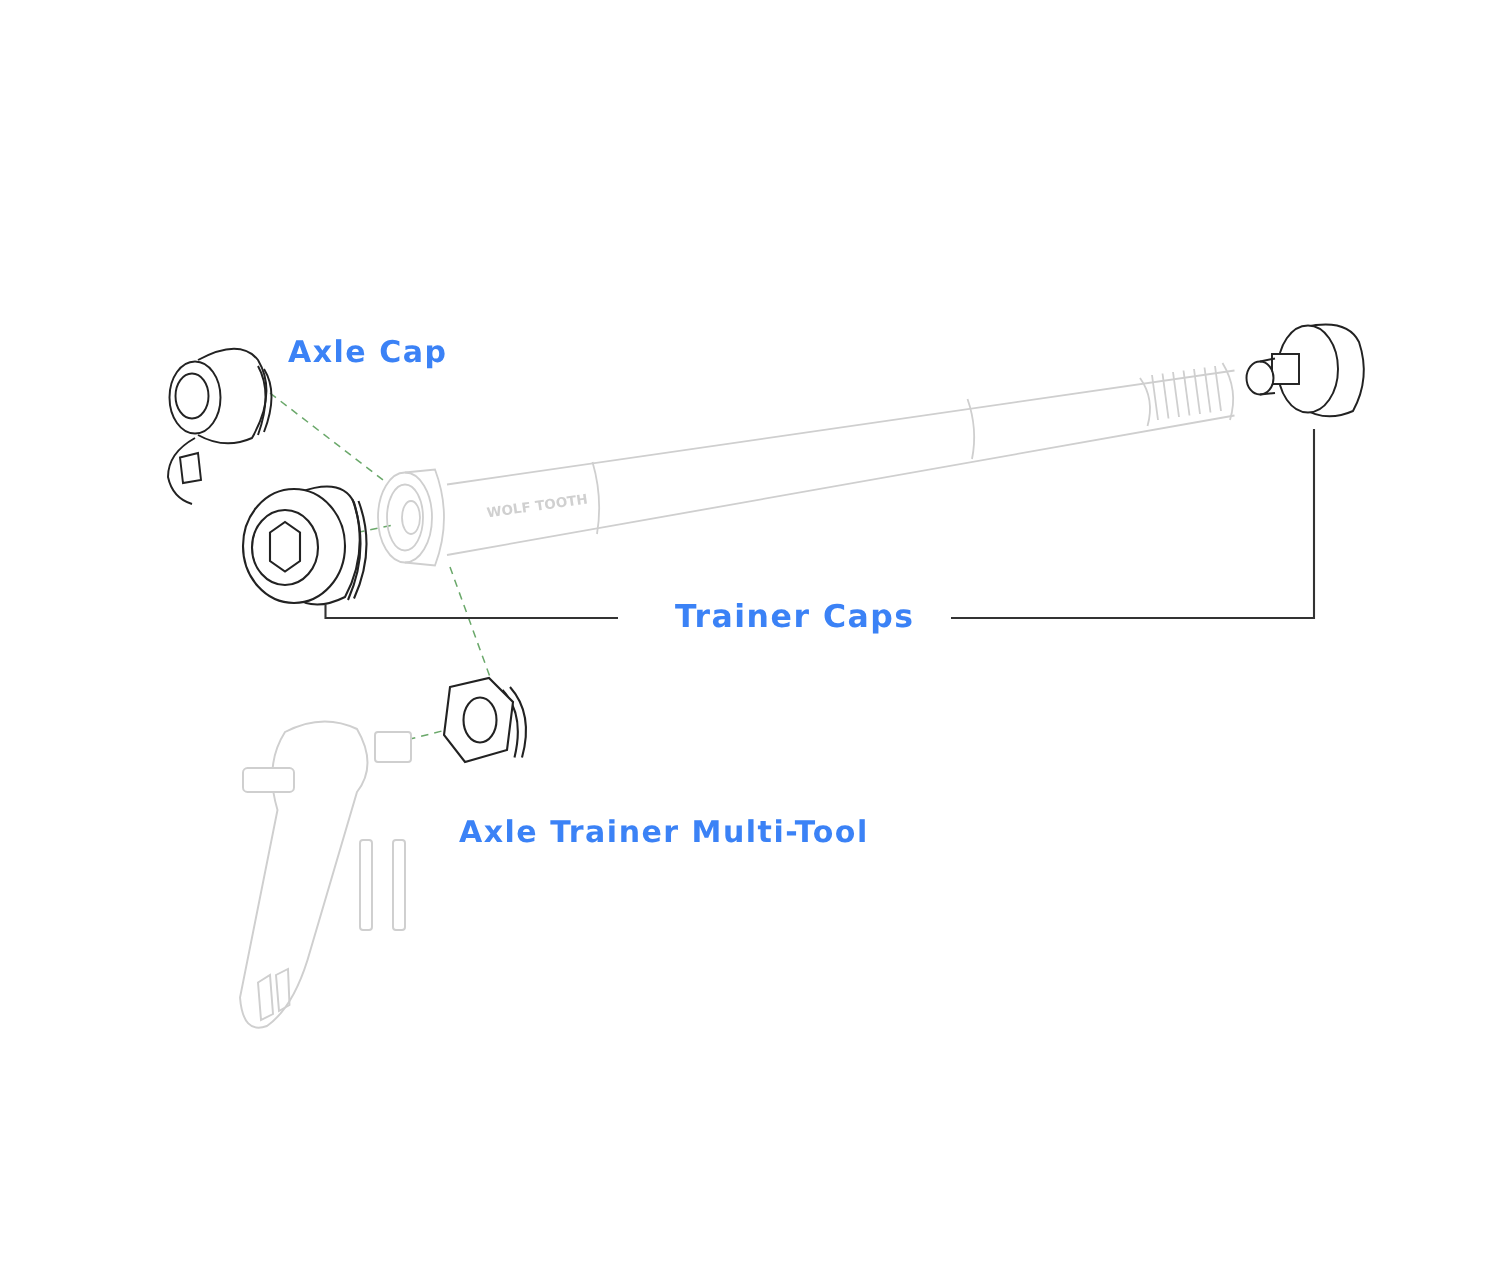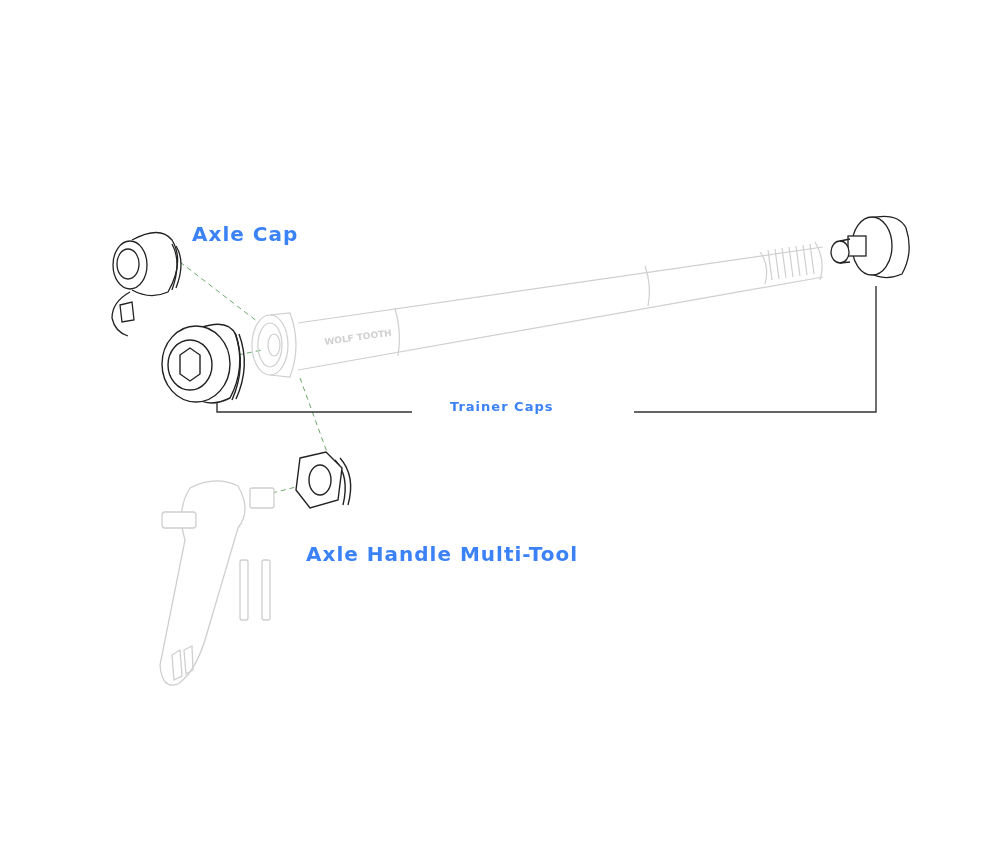--- a/index.html
+++ b/index.html
@@ -87,14 +87,14 @@
     <rect x="250" y="488" width="24" height="20" rx="2"></rect>
     <rect x="162" y="512" width="34" height="16" rx="3"></rect>
     <path d="M172 655 L180 650 L182 676 L174 680 Z" fill="none"></path>
     <path d="M184 650 L192 646 L193 670 L186 674 Z" fill="none"></path>
     <rect x="240" y="560" width="8" height="60" rx="2"></rect>
     <rect x="262" y="560" width="8" height="60" rx="2"></rect>
   </g>
 </svg>
 
 <div class="label" style="left:192px; top:222px; font-size:20px;">Axle Cap</div>
-<div class="label" style="left:450px; top:399px; font-size:13px;">Trainer Caps</div>
-<div class="label" style="left:306px; top:542px; font-size:20px;">Axle Handle Multi-Tool</div>
+<div class="label" style="left:450px; top:399px; font-size:21px;">Trainer Caps</div>
+<div class="label" style="left:306px; top:542px; font-size:20px;">Axle Trainer Multi-Tool</div>
 
 </body></html>

